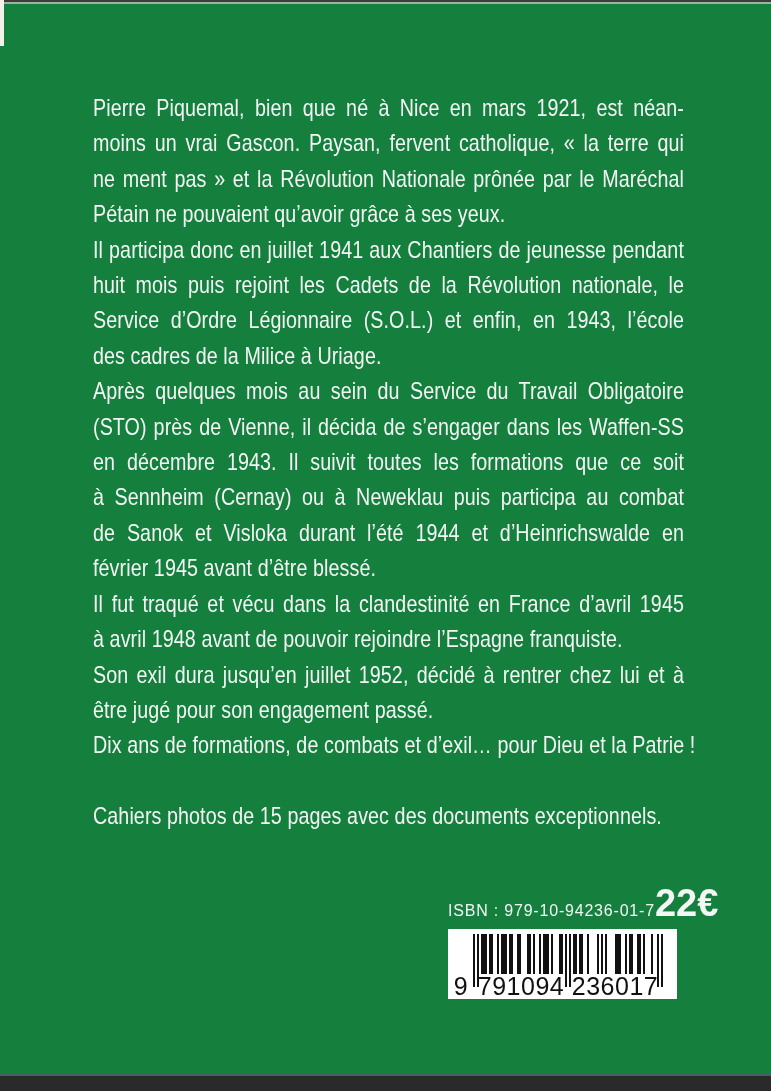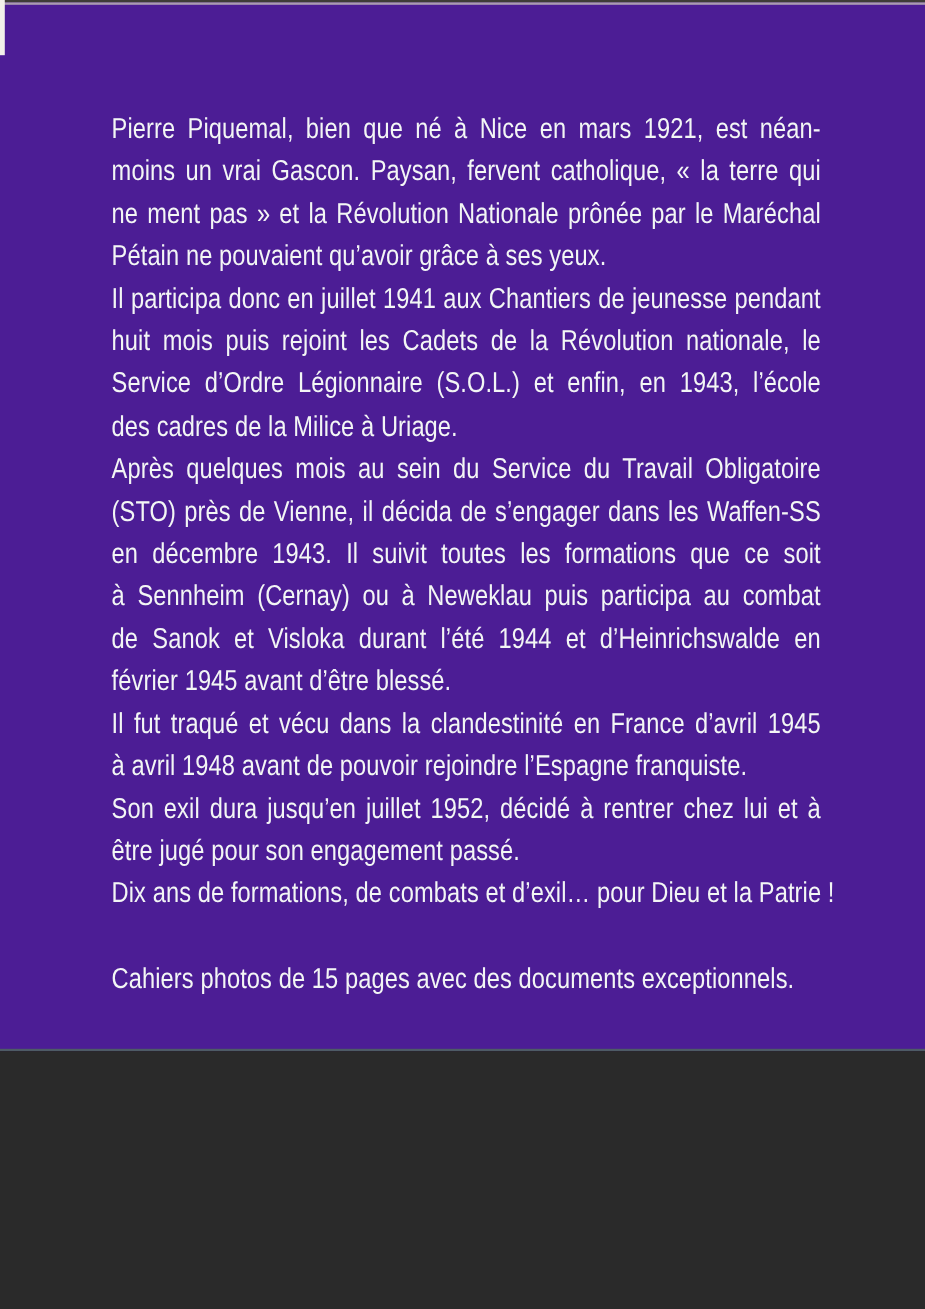--- a/index.html
+++ b/index.html
@@ -1,20 +1,20 @@
 <!DOCTYPE html>
 <html><head>
 <meta charset="utf-8">
 <style>
   html, body { margin: 0; padding: 0; background: #2a2a2a; }
   .cover {
     position: relative;
     width: 771px;
-    height: 876px;
-    background: #4c1d95;
+    height: 1076px;
+    background: #15803d;
     overflow: hidden;
     font-family: "Liberation Sans", sans-serif;
   }
   
   .edge-top-dark   { position: absolute; top: 0; left: 0; width: 771px; height: 2px; background: #3e3c38; }
   .edge-top-light  { position: absolute; top: 2px; left: 0; width: 771px; height: 2px; background: #c9c5bb; opacity: .75; }
   .corner-sliver   { position: absolute; top: 0; left: 0; width: 4px; height: 46px; background: #f2f1ea; }
   .edge-bottom     { position: absolute; bottom: 0; left: 0; width: 771px; height: 2px; background: #4e5b66; }
 
   
@@ -115,20 +115,24 @@
       </div>
       <div class="para">
         <div class="line last">Dix ans de formations, de combats et d’exil… pour Dieu et la Patrie !</div>
       </div>
       <div class="para gap">
         <div class="line last">Cahiers photos de 15 pages avec des documents exceptionnels.</div>
       </div>
     </div>
 
   <div class="isbn-block">
+    <div class="isbn-row">
+      <span class="isbn-label">ISBN : 979-10-94236-01-7</span>
+      <span class="price-label">22€</span>
+    </div>
     <div class="barcode-panel">
       <svg width="229" height="70" viewBox="0 0 229 70" xmlns="http://www.w3.org/2000/svg">
           <rect x="25" y="5" width="2" height="53"></rect>
           <rect x="29" y="5" width="2" height="53"></rect>
           <rect x="33" y="5" width="2" height="40"></rect>
           <rect x="35" y="5" width="2" height="40"></rect>
           <rect x="37" y="5" width="2" height="40"></rect>
           <rect x="41" y="5" width="2" height="40"></rect>
           <rect x="43" y="5" width="2" height="40"></rect>
           <rect x="49" y="5" width="2" height="40"></rect>

